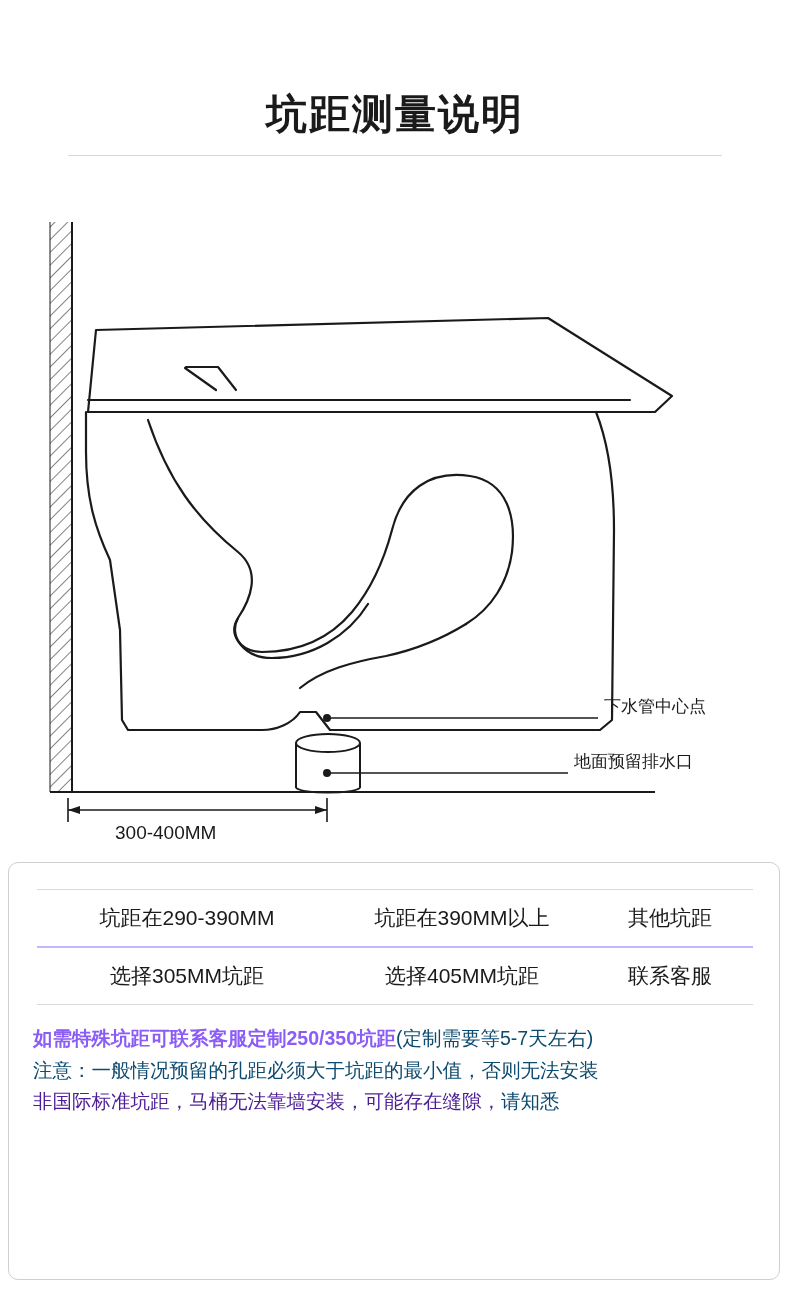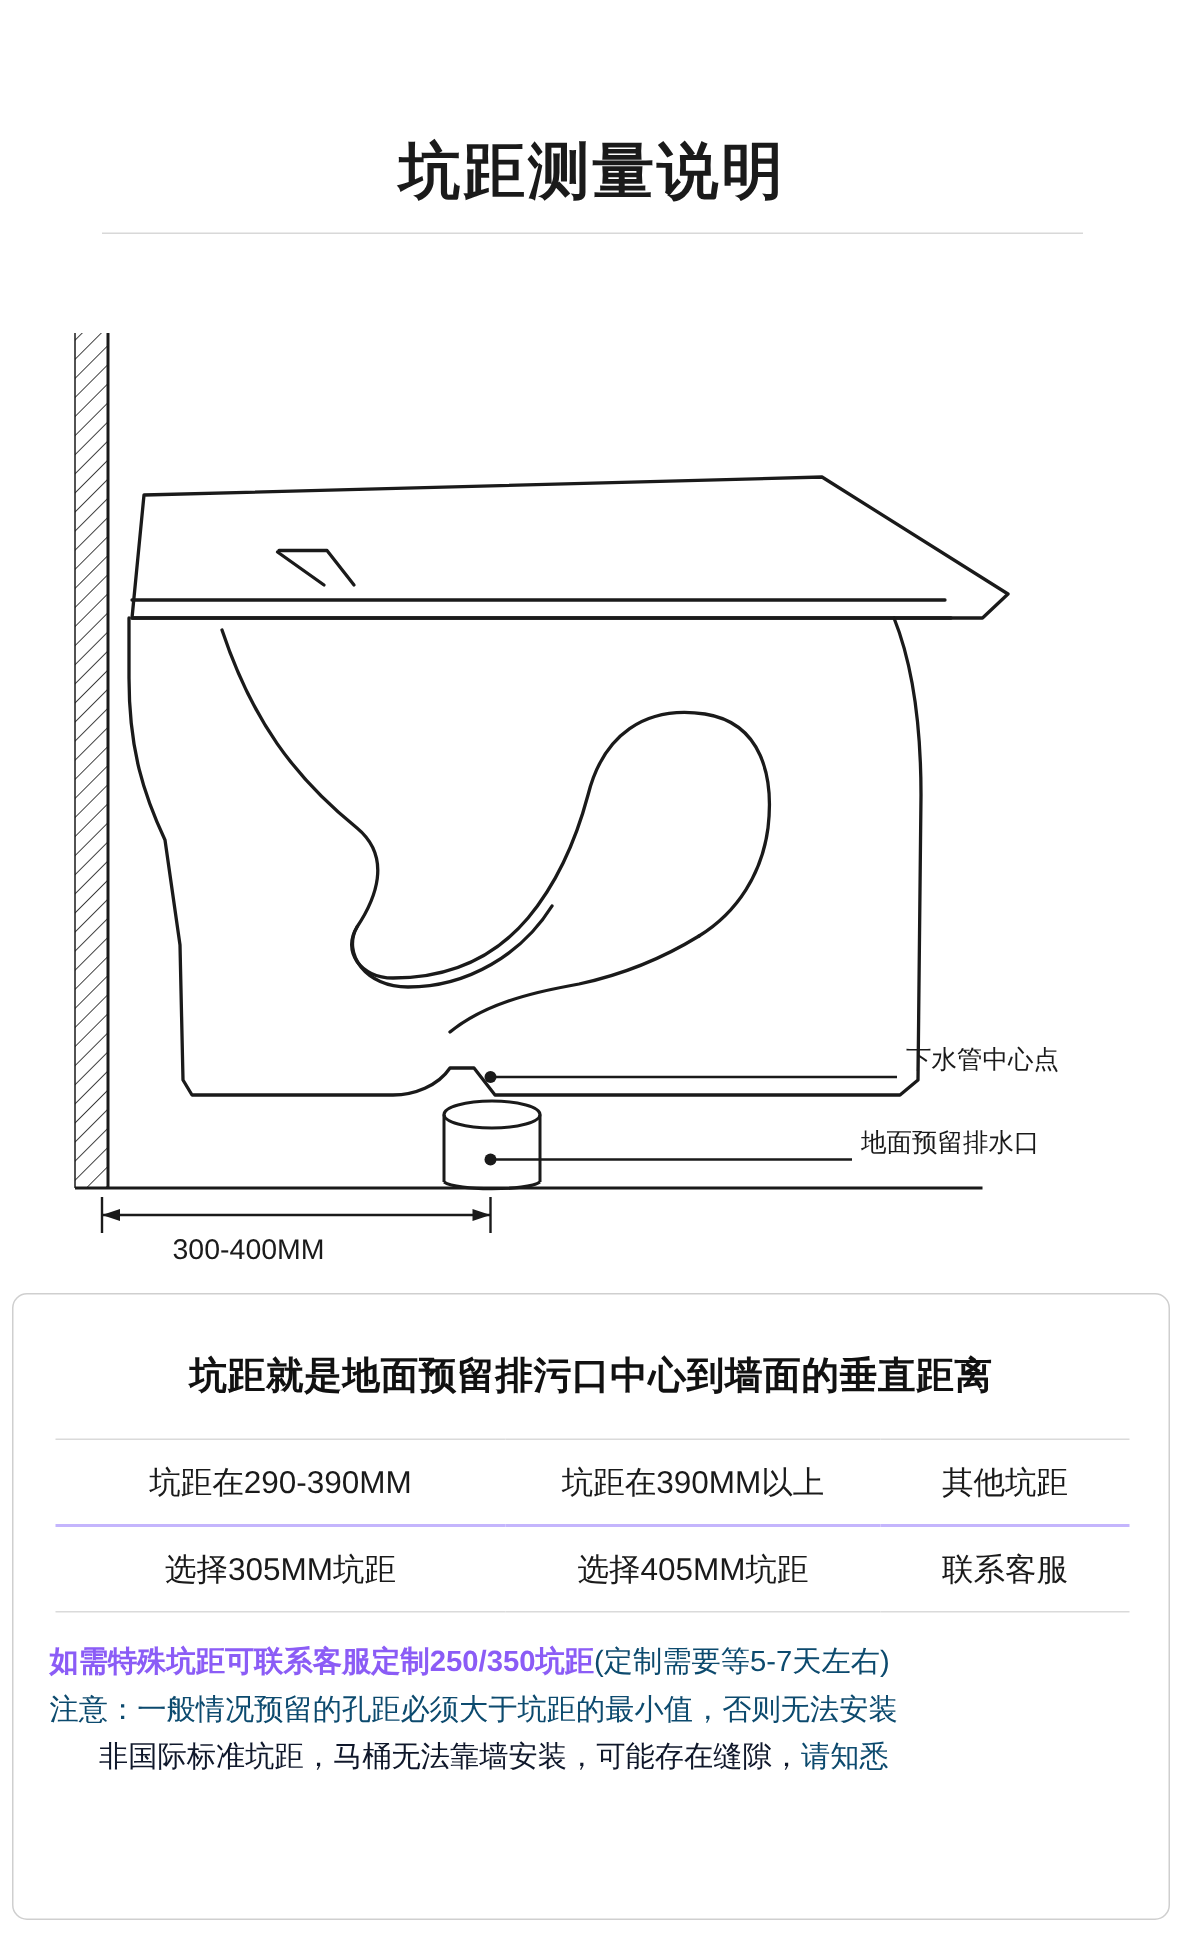--- a/index.html
+++ b/index.html
@@ -98,21 +98,21 @@
   .col-a { width: 300px; }
   .col-b { width: 250px; }
   .col-c { width: 166px; }
 
   .notes {
     margin: 18px 24px 0 24px;
     font-size: 19.5px;
     line-height: 1.62;
   }
   .notes .line { white-space: nowrap; }
-  .red { color: #0f172a; margin-left: 33px; }
+  .red { color: #4c1d95; }
   .red-b { color: #8b5cf6; font-weight: bold; }
   .dark { color: #0c4a6e; }
 </style>
 </head>
 <body>
 
 <div class="page">
 
   <div class="title">坑距测量说明</div>
   <div class="title-rule"></div>
@@ -178,21 +178,20 @@
         <line x1="327" y1="598" x2="327" y2="622"></line>
         <line x1="68" y1="610" x2="327" y2="610"></line>
         <polygon points="68,610 80,606 80,614" fill="#1a1a1a" stroke="none"></polygon>
         <polygon points="327,610 315,606 315,614" fill="#1a1a1a" stroke="none"></polygon>
       </g>
       <text class="dim-text" x="115" y="639">300-400MM</text>
     </svg>
   </div>
 
   <div class="info-card">
-    <div class="card-heading">坑距就是地面预留排污口中心到墙面的垂直距离</div>
 
     <table class="table">
       <tbody>
           <tr class="row1">
         <td class="col-a">坑距在290-390MM</td>
         <td class="col-b">坑距在390MM以上</td>
         <td class="col-c">其他坑距</td>
       </tr>
       <tr class="row2">
         <td class="col-a">选择305MM坑距</td>

